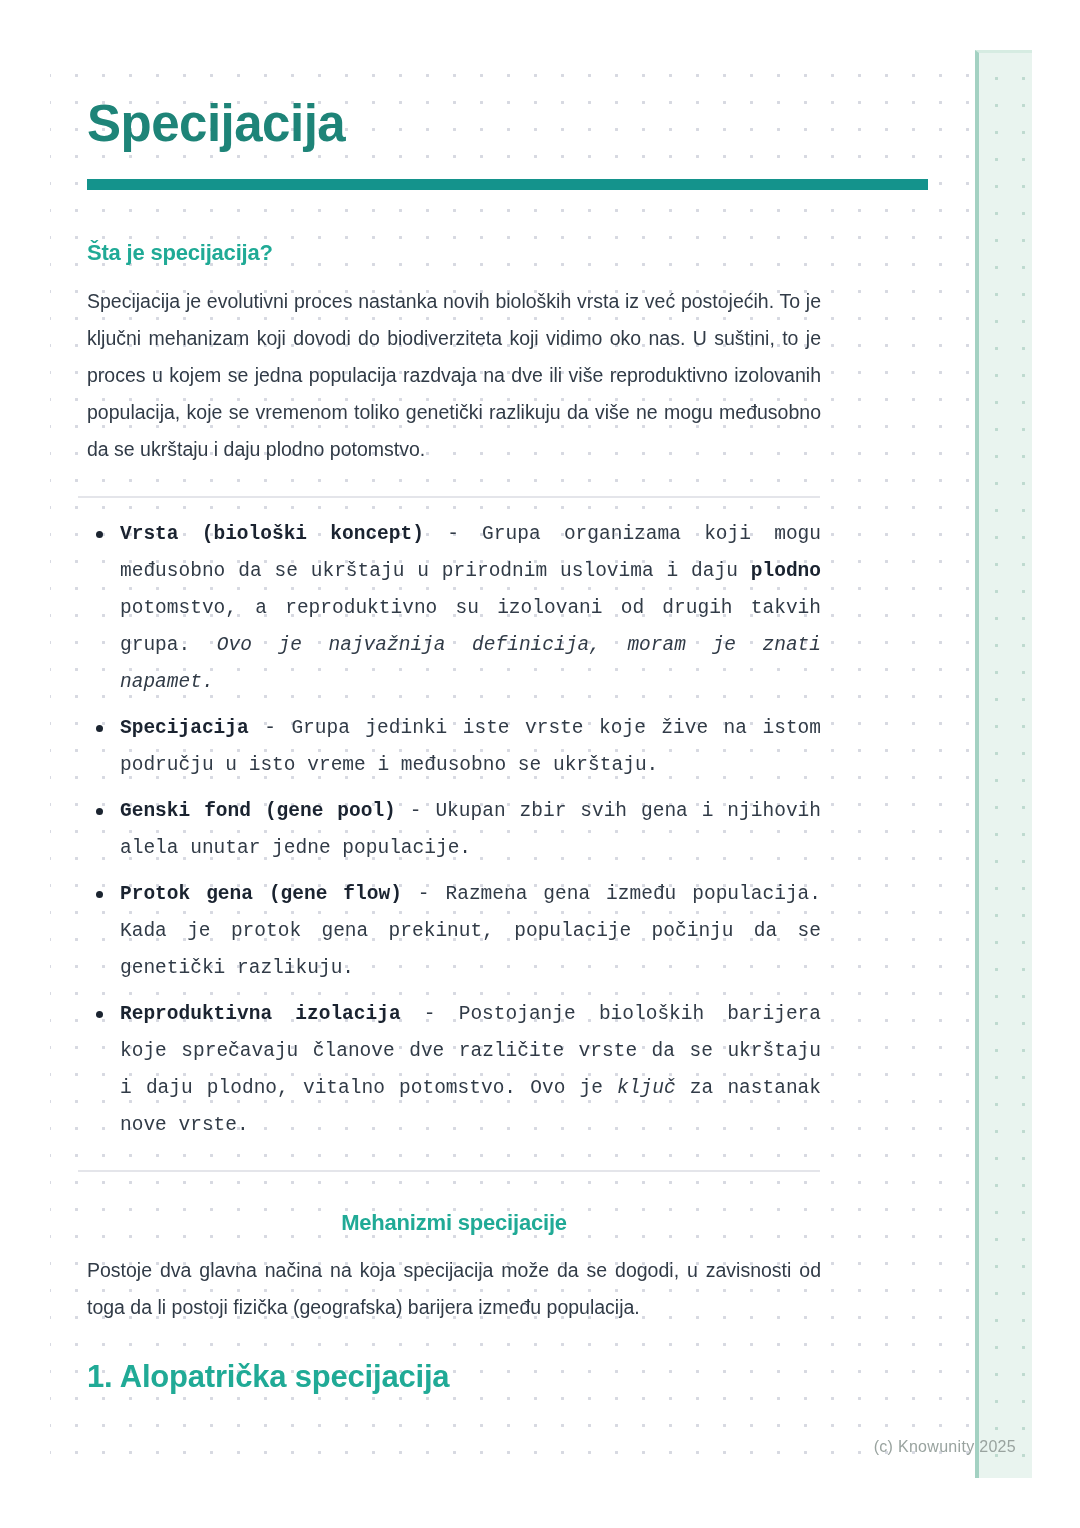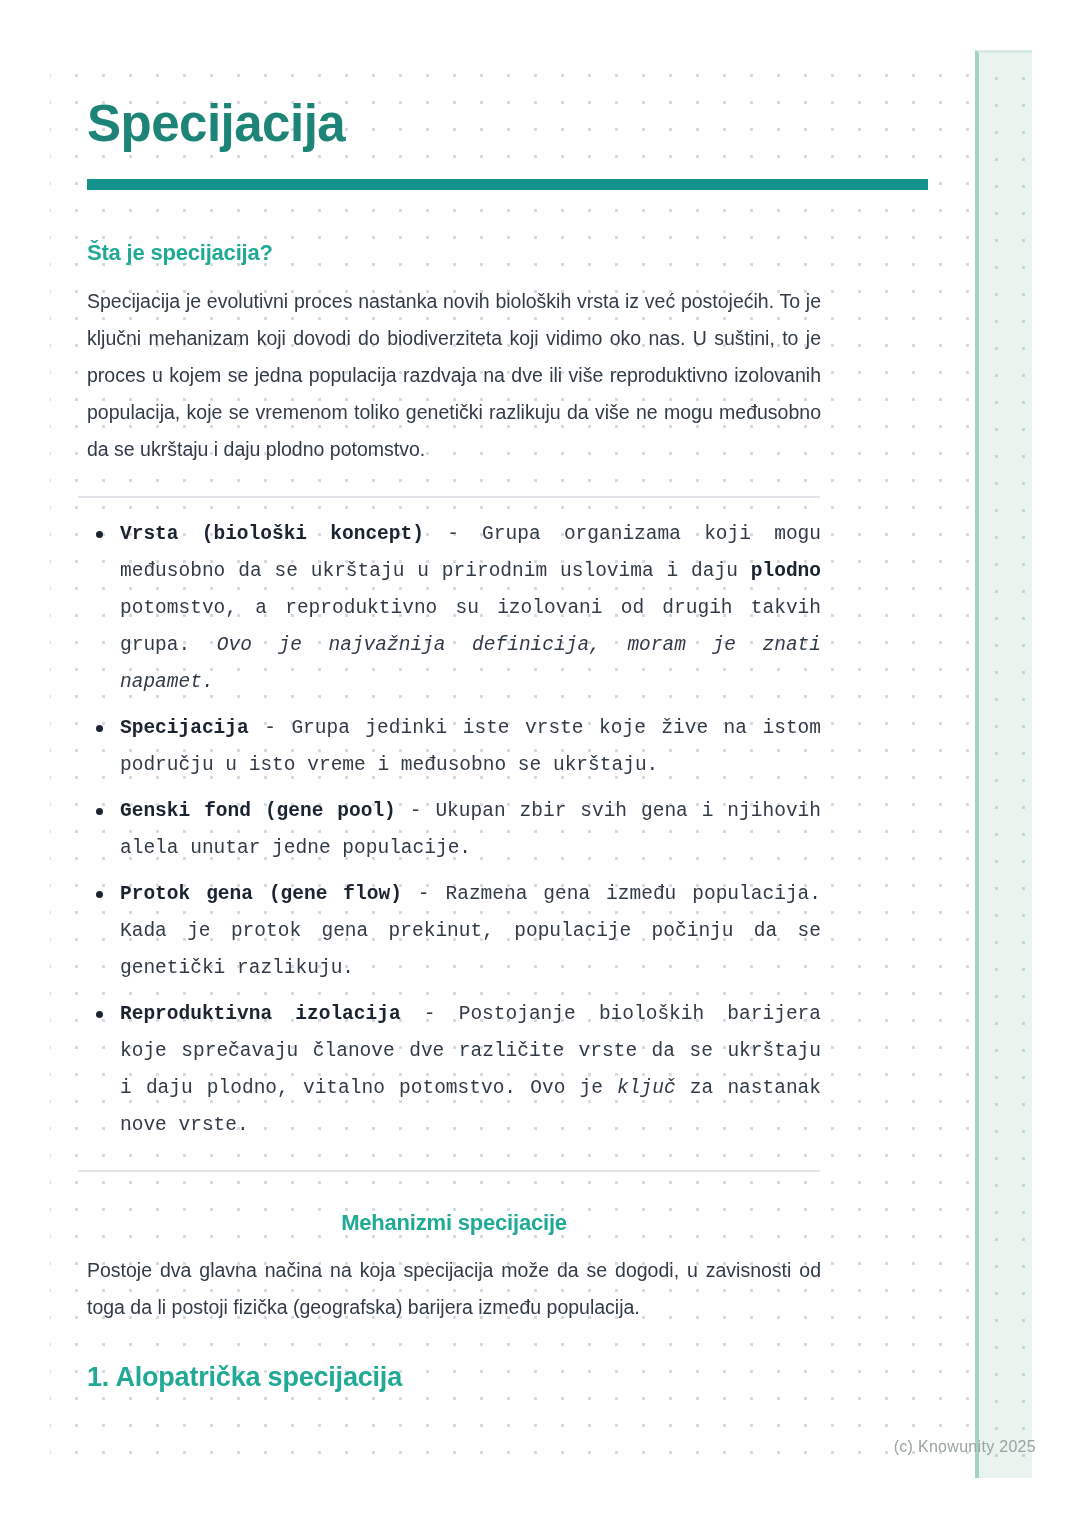--- a/index.html
+++ b/index.html
@@ -32,21 +32,21 @@
   }
   .title-rule{height:11px;width:841px;background:#14938c;margin-top:26px;}
   .sec-heading{
     font-size:22px;line-height:34px;font-weight:700;color:#20aa96;margin:0;
     letter-spacing:-0.2px;
   }
   .h2-intro{margin-top:46px;}
   .h2-terms{margin-top:34px;}
   .h2-mech{margin-top:34px;text-align:center;}
   .sub-heading{
-    font-size:27px;line-height:30px;font-weight:700;color:#20aa96;
+    font-size:31px;line-height:30px;font-weight:700;color:#20aa96;
     margin:36px 0 5px;letter-spacing:-0.2px;
   }
   .para{margin:0;text-align:justify;line-height:37px;}
   .p-intro{margin-top:13px;}
   .p-mech{margin-top:12px;}
   .p-allo{margin-top:12px;}
   .divider{
     border:none;border-top:2px solid #e4e5ea;height:0;
     width:742px;margin:26px 0 0 -9px;
   }
@@ -56,21 +56,21 @@
     position:relative;padding-left:33px;line-height:37px;
     text-align:justify;margin-bottom:9px;font-family:Liberation Mono, monospace;
   }
   .defs li::before{
     content:"";position:absolute;left:9px;top:15px;width:7px;height:7px;
     border-radius:50%;background:#1b2430;
   }
   .b{font-weight:700;color:#1a2330;}
   .i{font-style:italic;}
   .watermark{
-    position:absolute;top:1438px;right:44px;z-index:3;
+    position:absolute;top:1438px;right:64px;z-index:3;
     font-size:16px;color:#99a39f;letter-spacing:0.3px;
   }
 </style>
 </head>
 <body>
 
 <div>
   <div class="dot-grid"></div>
   <div class="stripe"></div>
 

